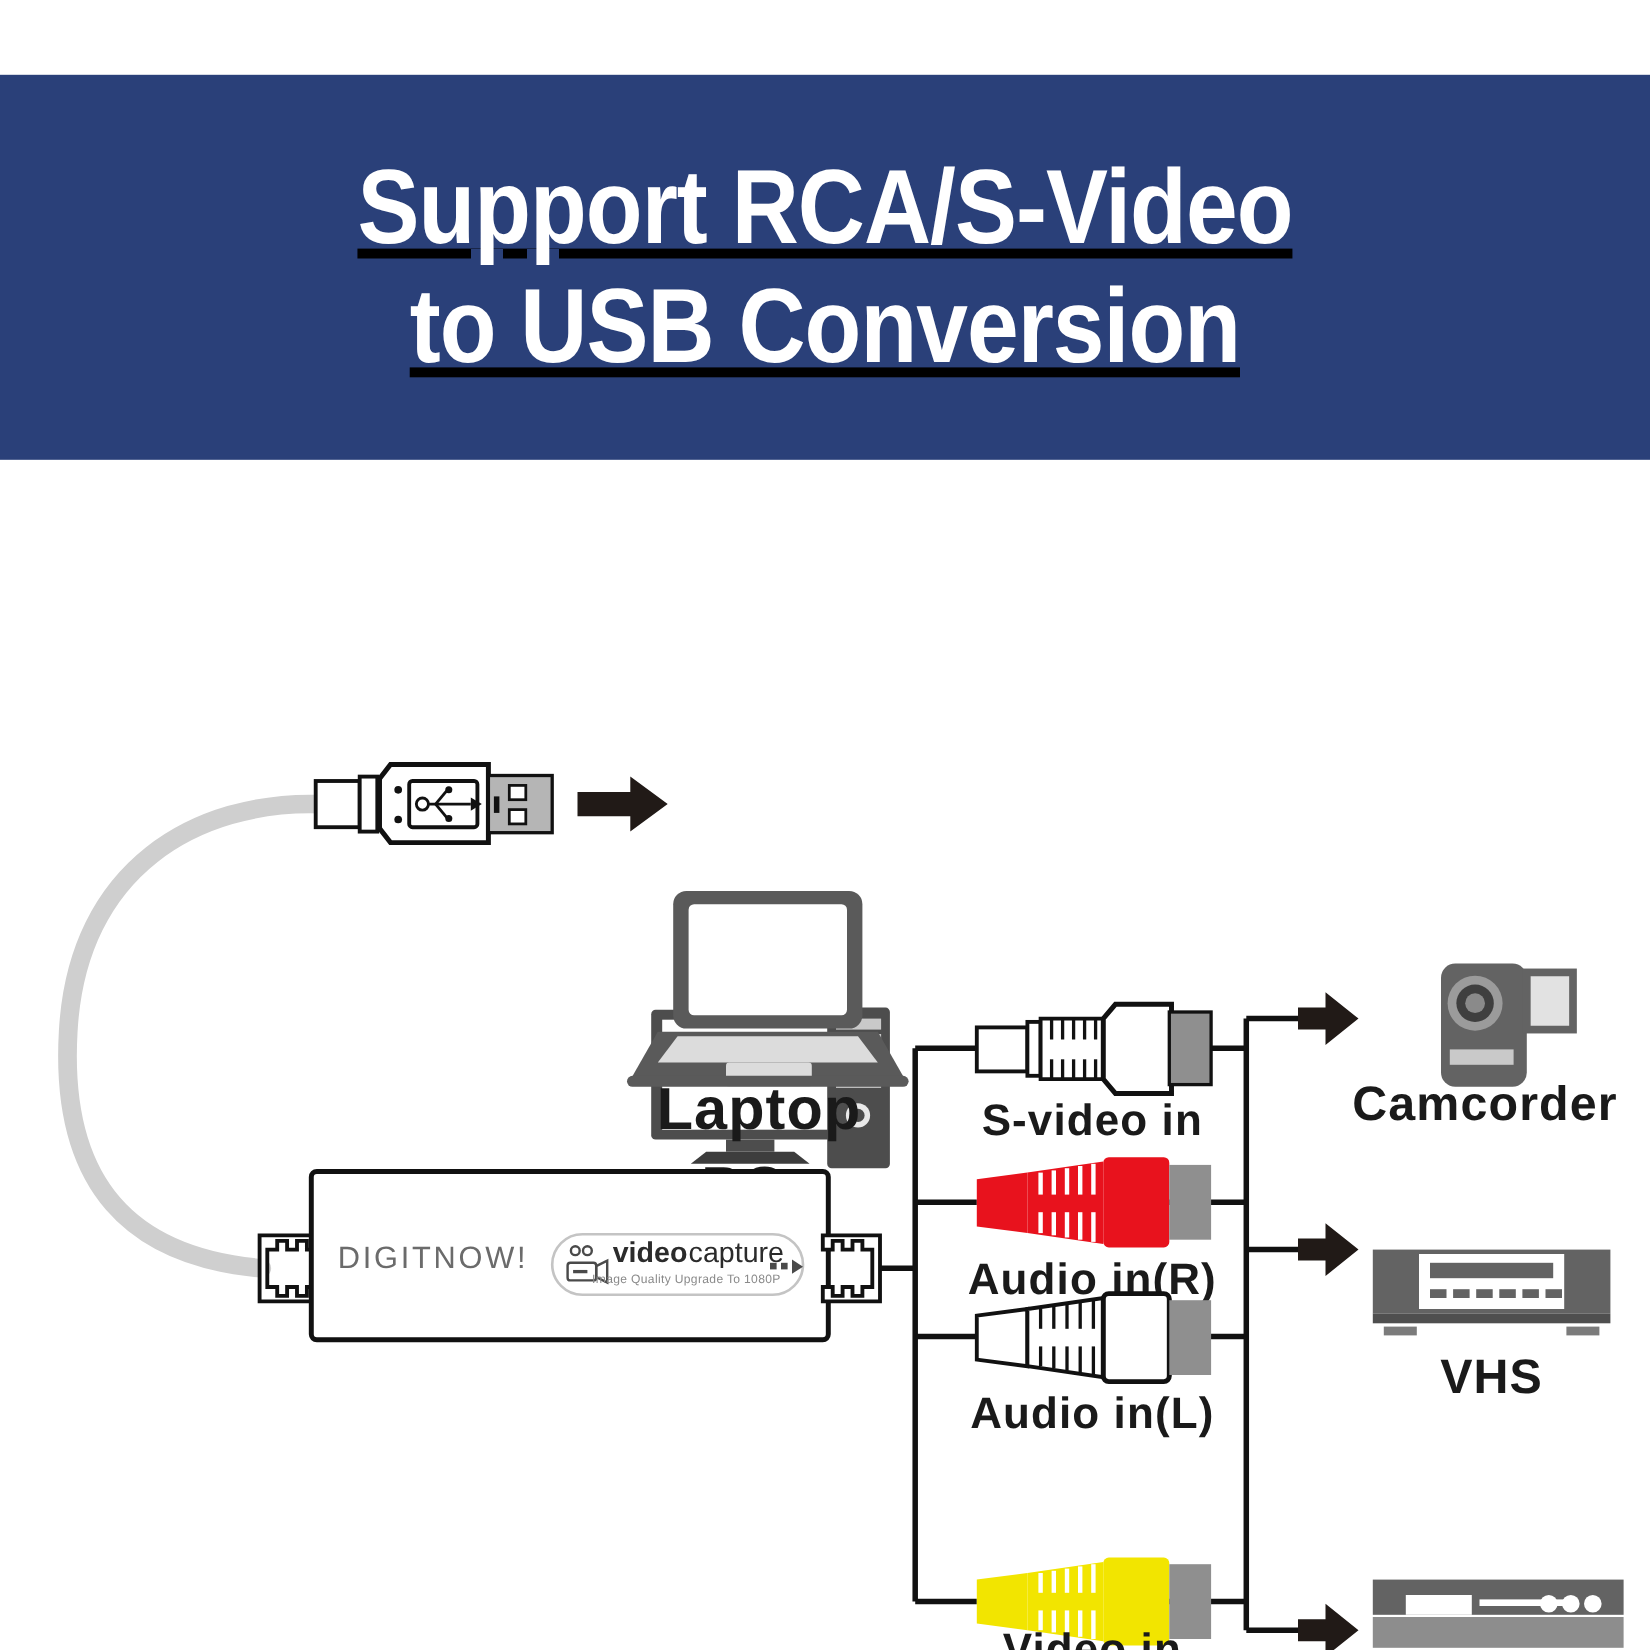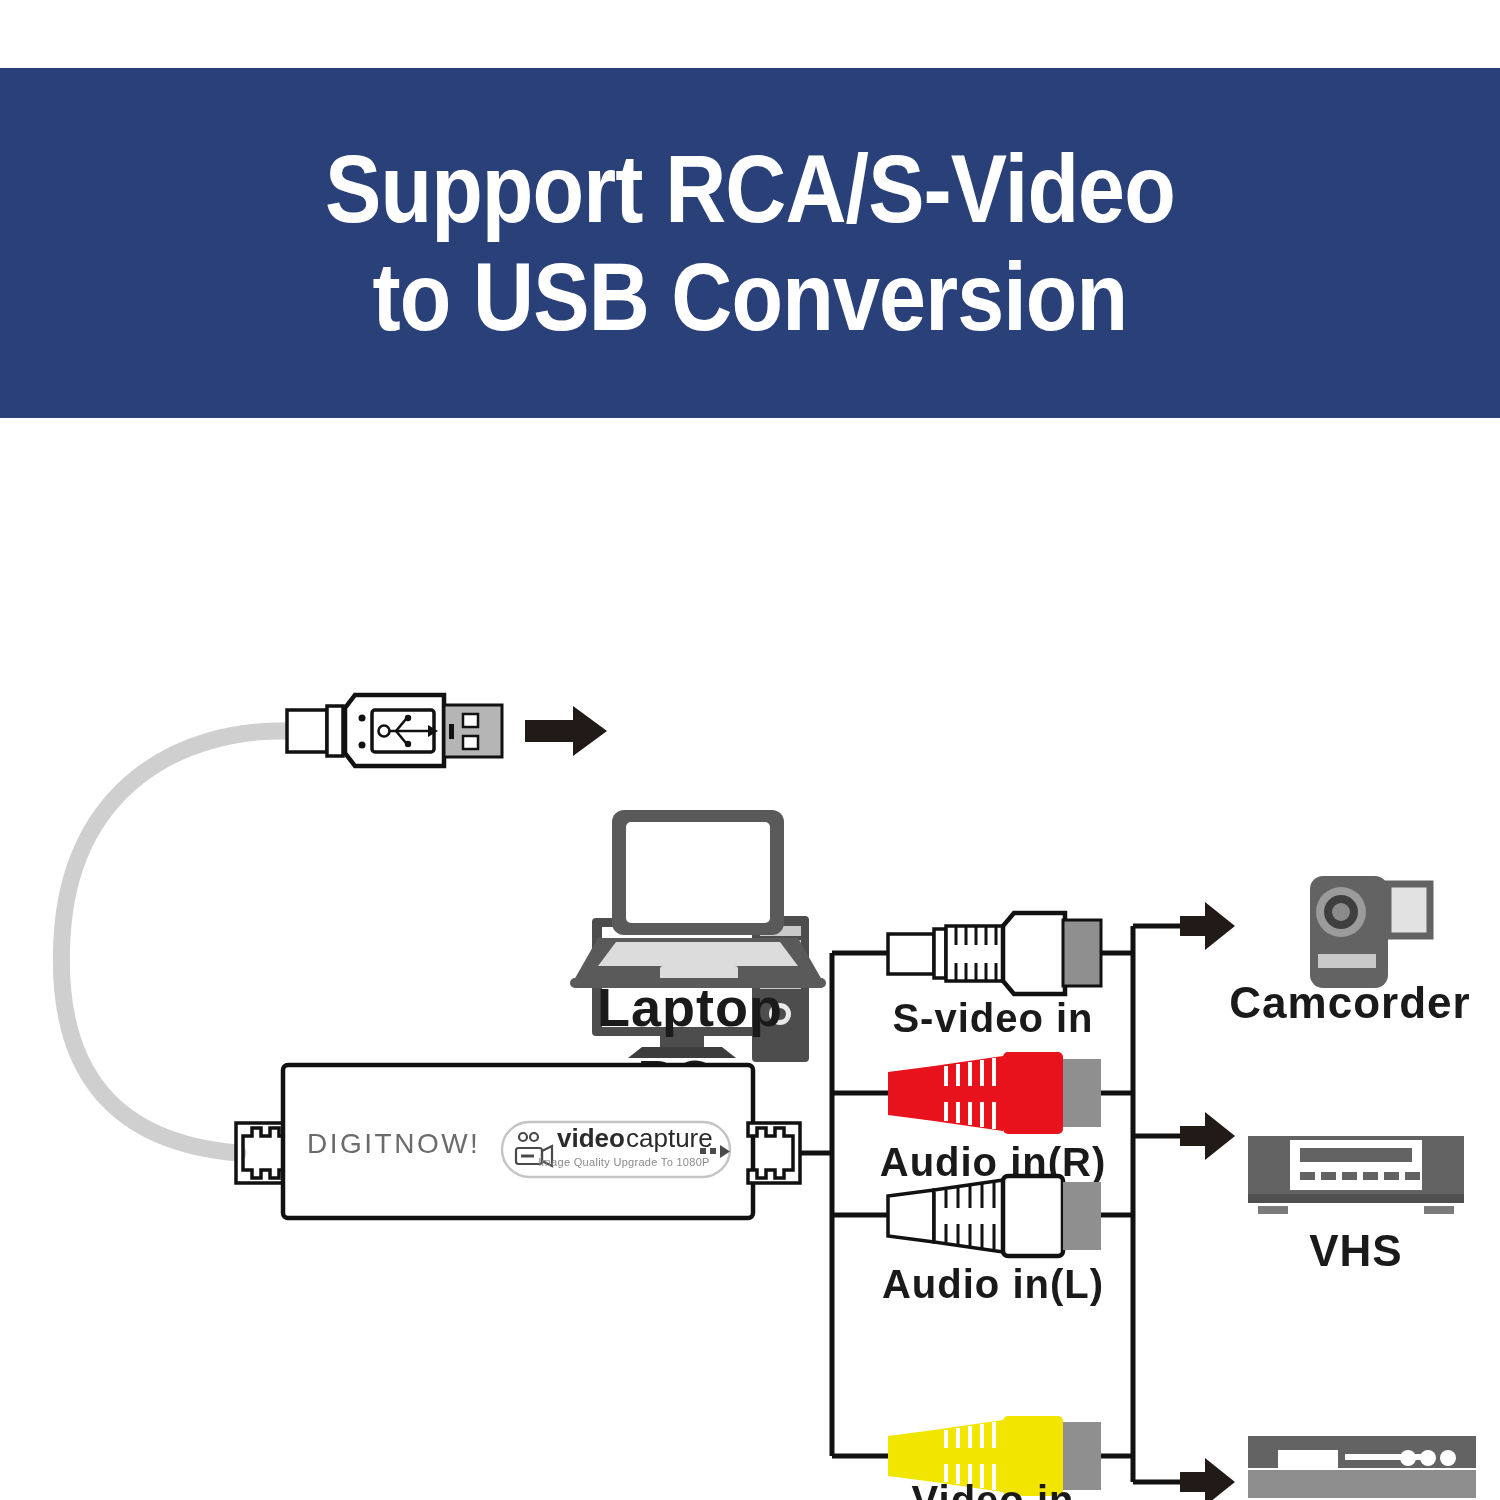--- a/index.html
+++ b/index.html
@@ -22,20 +22,21 @@
     position: absolute;
     left: 0;
     top: 68px;
     width: 1500px;
     height: 350px;
     background: #2a4079;
     display: flex;
     flex-direction: column;
     align-items: center;
     justify-content: center;
+    text-decoration: underline;
   }
   .banner-line {
     color: #ffffff;
     font-family: "Liberation Sans Narrow", "Liberation Sans", sans-serif;
     font-weight: bold;
     font-size: 96px;
     line-height: 1.12;
     letter-spacing: -1px;
     white-space: nowrap;
     transform: scaleX(0.88);

